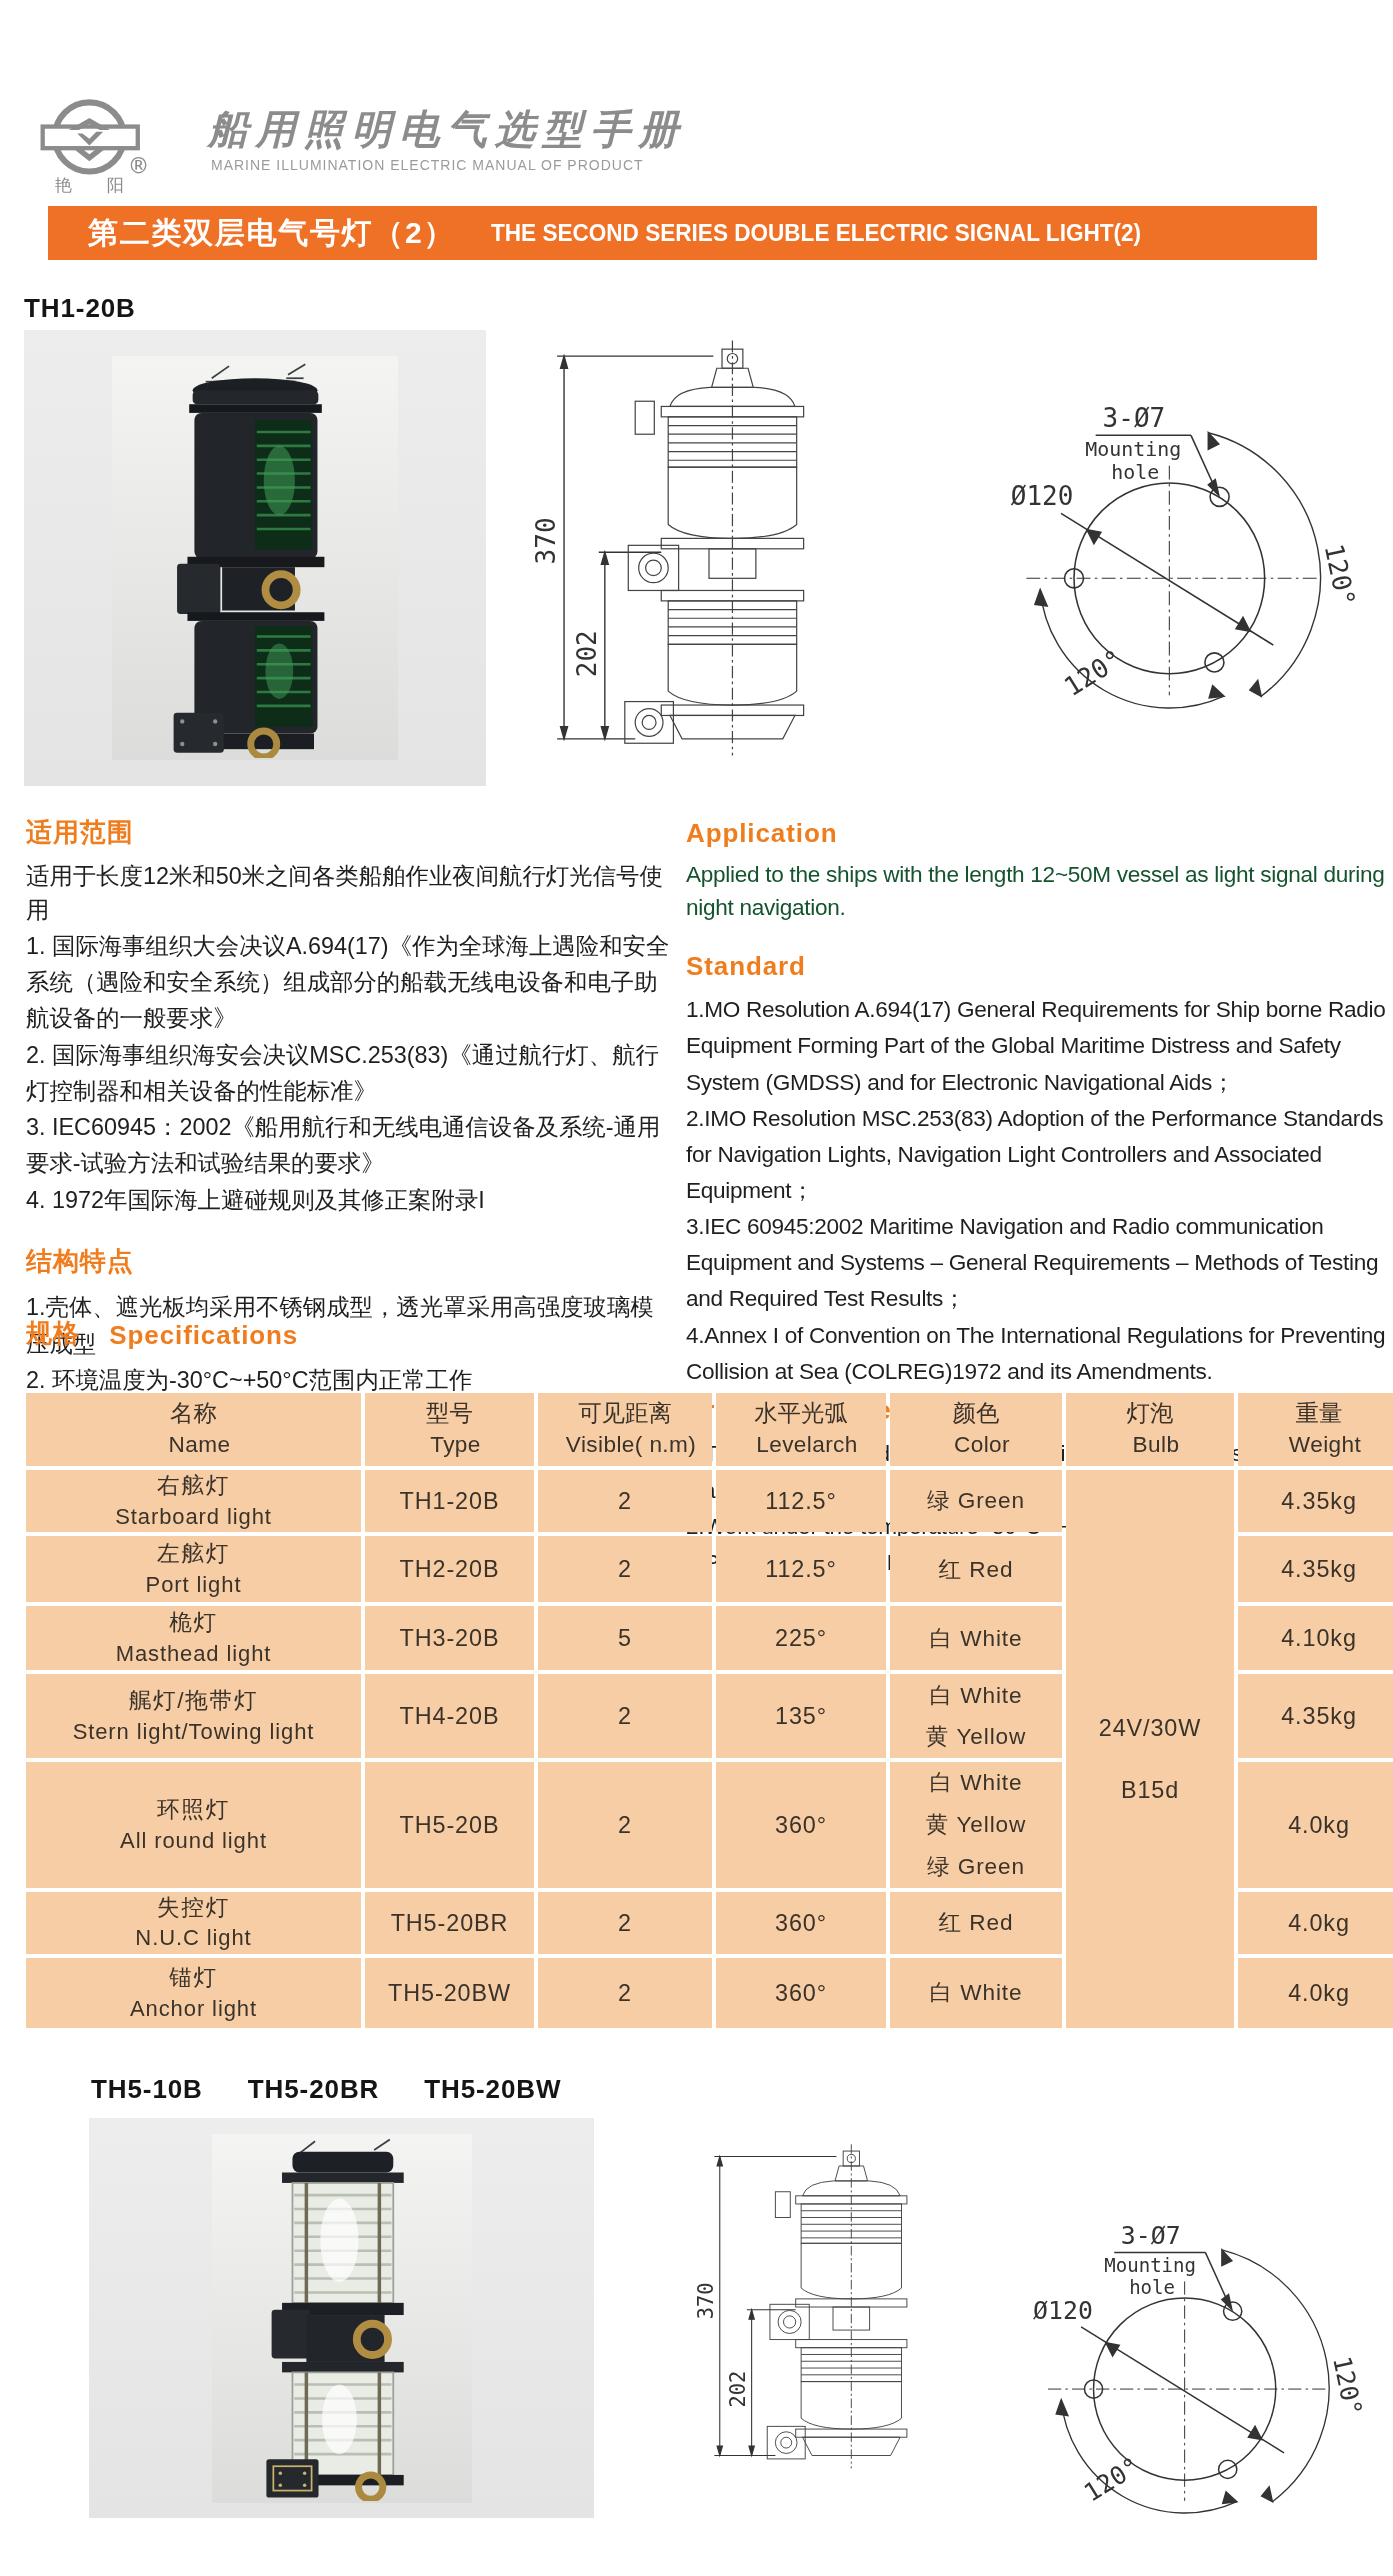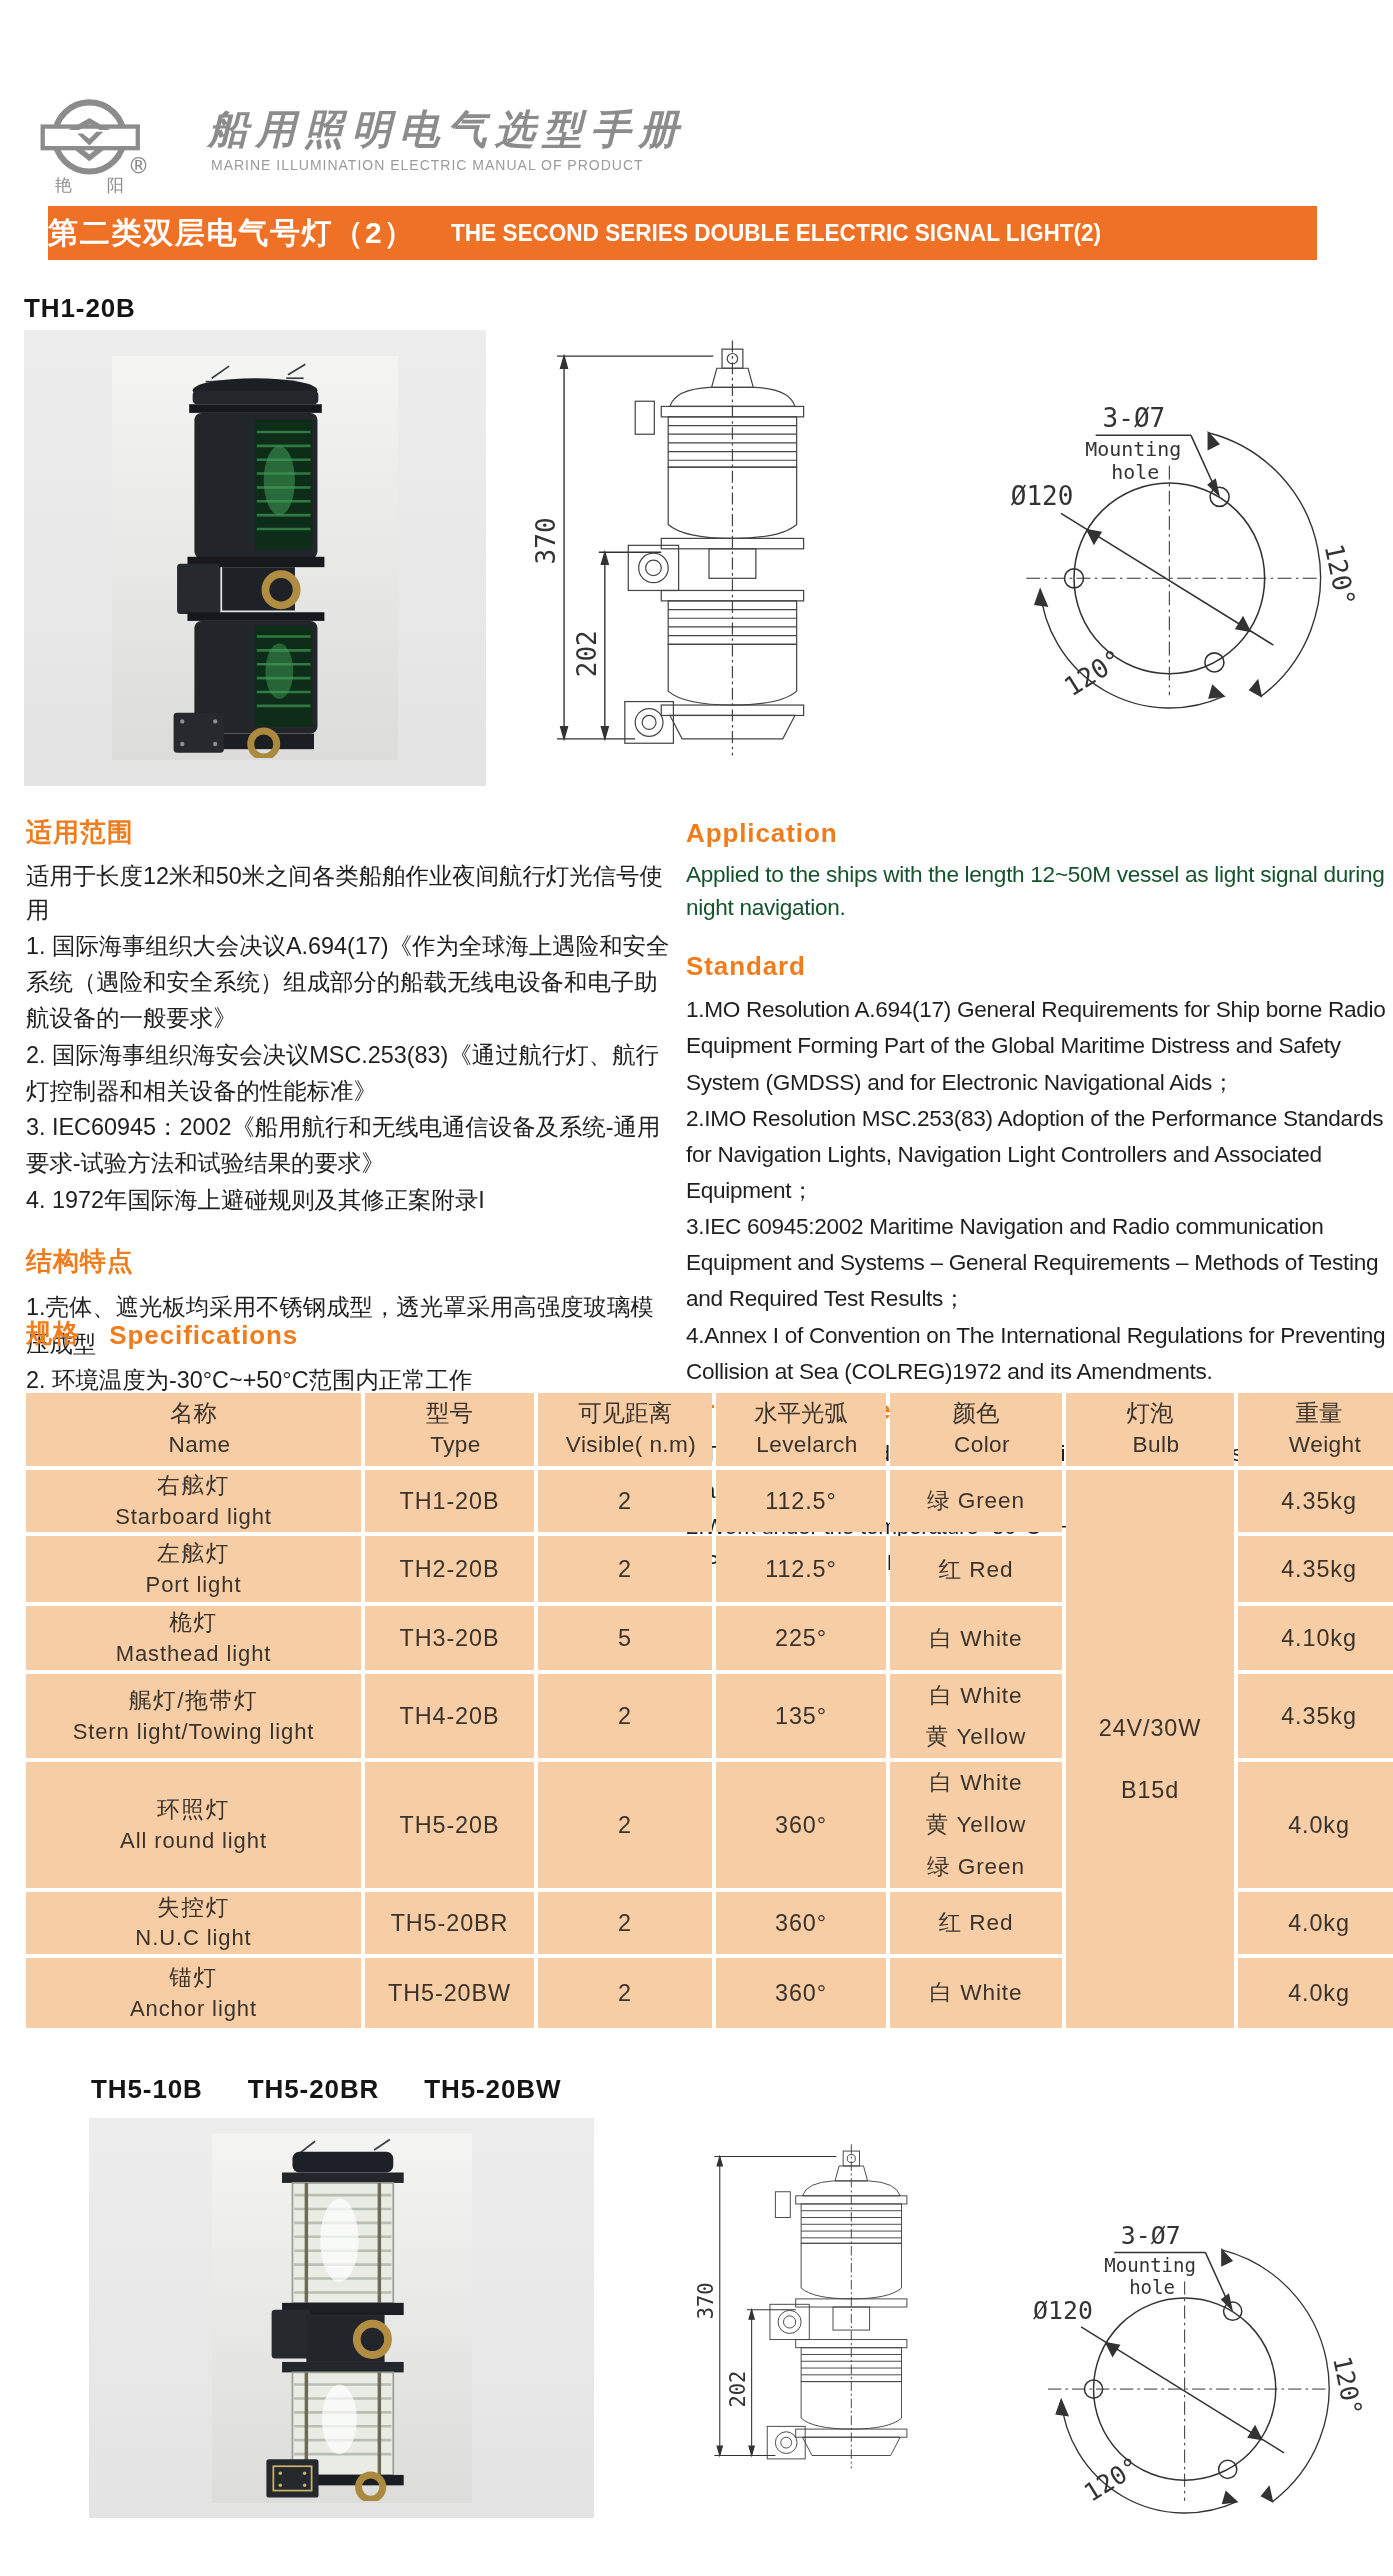--- a/index.html
+++ b/index.html
@@ -16,21 +16,21 @@
 
   
   .logo{position:absolute;left:39px;top:92px;}
   .brand-title{position:absolute;left:208px;top:102px;font-size:40px;font-weight:bold;
     color:var(--logo-gray);letter-spacing:7.8px;white-space:nowrap;font-style:italic;}
   .brand-sub{position:absolute;left:211px;top:157px;font-size:14px;color:#9b9b9b;
     letter-spacing:1px;white-space:nowrap;}
 
   
   .banner{position:absolute;left:48px;top:206px;width:1269px;height:54px;background:var(--accent);
-    display:flex;align-items:center;gap:36px;}
+    display:flex;align-items:center;padding-left:40px;gap:36px;}
   .banner .cn{font-size:30px;font-weight:bold;color:#fff;letter-spacing:1.7px;white-space:nowrap;}
   .banner .en{font-size:24px;font-weight:bold;color:#fff;letter-spacing:0px;white-space:nowrap;
     transform:scaleX(.94);transform-origin:left center;}
 
   
   .model-label{position:absolute;left:24px;top:293px;font-size:26px;font-weight:bold;color:#151515;
     letter-spacing:0.9px;}
   .model-label-bottom{position:absolute;left:91px;top:2074px;font-size:26px;font-weight:bold;
     color:#151515;letter-spacing:0.9px;display:flex;gap:45px;}
 

